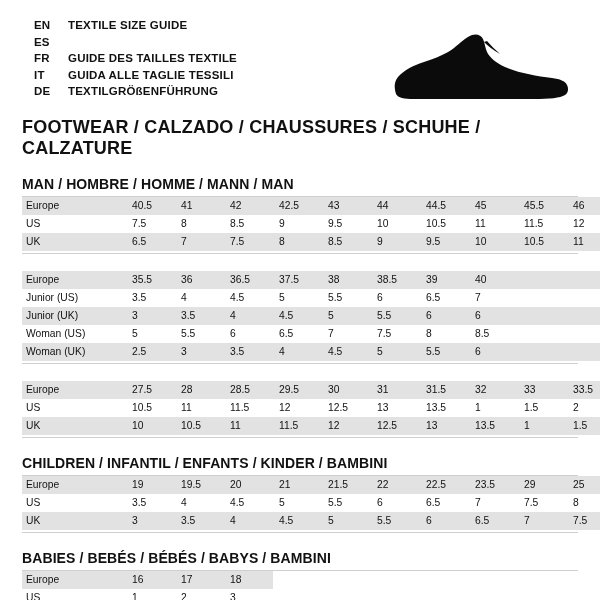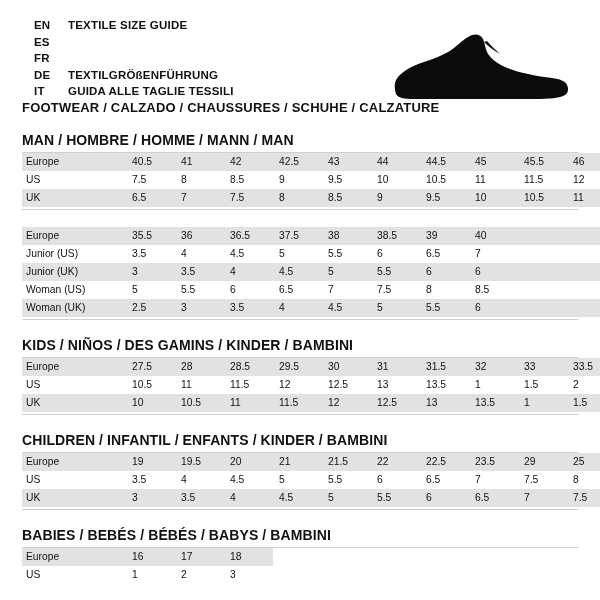--- a/index.html
+++ b/index.html
@@ -52,21 +52,22 @@
   .shoe-wrap {
     position: absolute;
     right: 8px;
     top: 14px;
     width: 186px;
     height: 72px;
   }
   .shoe-wrap svg { display: block; }
 
   .footwear-line {
-    font-size: 13px;
+    margin-top: 17px;
+    font-size: 18px;
     font-weight: bold;
     letter-spacing: 0.2px;
   }
 
   
   .section {
     margin-top: 17px;
   }
   .section-title {
     font-size: 14px;
@@ -120,30 +121,31 @@
         <span class="lang-code">EN</span>
         <span class="lang-title">TEXTILE SIZE GUIDE</span>
       </div>
 
       <div class="lang-row">
         <span class="lang-code">ES</span>
       </div>
 
       <div class="lang-row">
         <span class="lang-code">FR</span>
+        <span class="lang-title">GUIDE DES TAILLES TEXTILE</span>
+      </div>
+
+      <div class="lang-row">
+        <span class="lang-code">IT</span>
+        <span class="lang-title">GUIDA ALLE TAGLIE TESSILI</span>
       </div>
 
       <div class="lang-row">
         <span class="lang-code">DE</span>
         <span class="lang-title">TEXTILGRÖßENFÜHRUNG</span>
-      </div>
-
-      <div class="lang-row">
-        <span class="lang-code">IT</span>
-        <span class="lang-title">GUIDA ALLE TAGLIE TESSILI</span>
       </div>
 
     </div>
 
     <div class="shoe-wrap">
       <svg viewBox="0 0 186 72" width="186" height="72" aria-hidden="true">
         <path fill="#0b0b0b" d="M12 62 C10 56 10 50 14 45 C20 38 30 33 40 30 C52 26 62 22 70 16
                  C76 11 82 5 88 3 C93 1.5 97 3 99 7 C101 11 101 16 103 20
                  C106 26 112 31 121 35 C134 41 152 44 168 46 C176 47 181 49 183 53
                  C185 57 184 61 181 63 C176 66 166 67 150 67 L30 67 C20 67 14 66 12 62 Z"></path>
@@ -295,21 +297,20 @@
           <td>6</td>
           <td></td>
           <td></td>
         </tr>
       </tbody>
     </table>
     <div class="spacer-line"></div>
   </div>
 
   <div class="section">
-    <div class="section-title">KIDS / NIÑOS / DES GAMINS / KINDER / BAMBINI</div>
     <table class="size-table">
       <colgroup>
         <col class="c-label">
           <col class="c-data">
           <col class="c-data">
           <col class="c-data">
           <col class="c-data">
           <col class="c-data">
           <col class="c-data">
           <col class="c-data">

